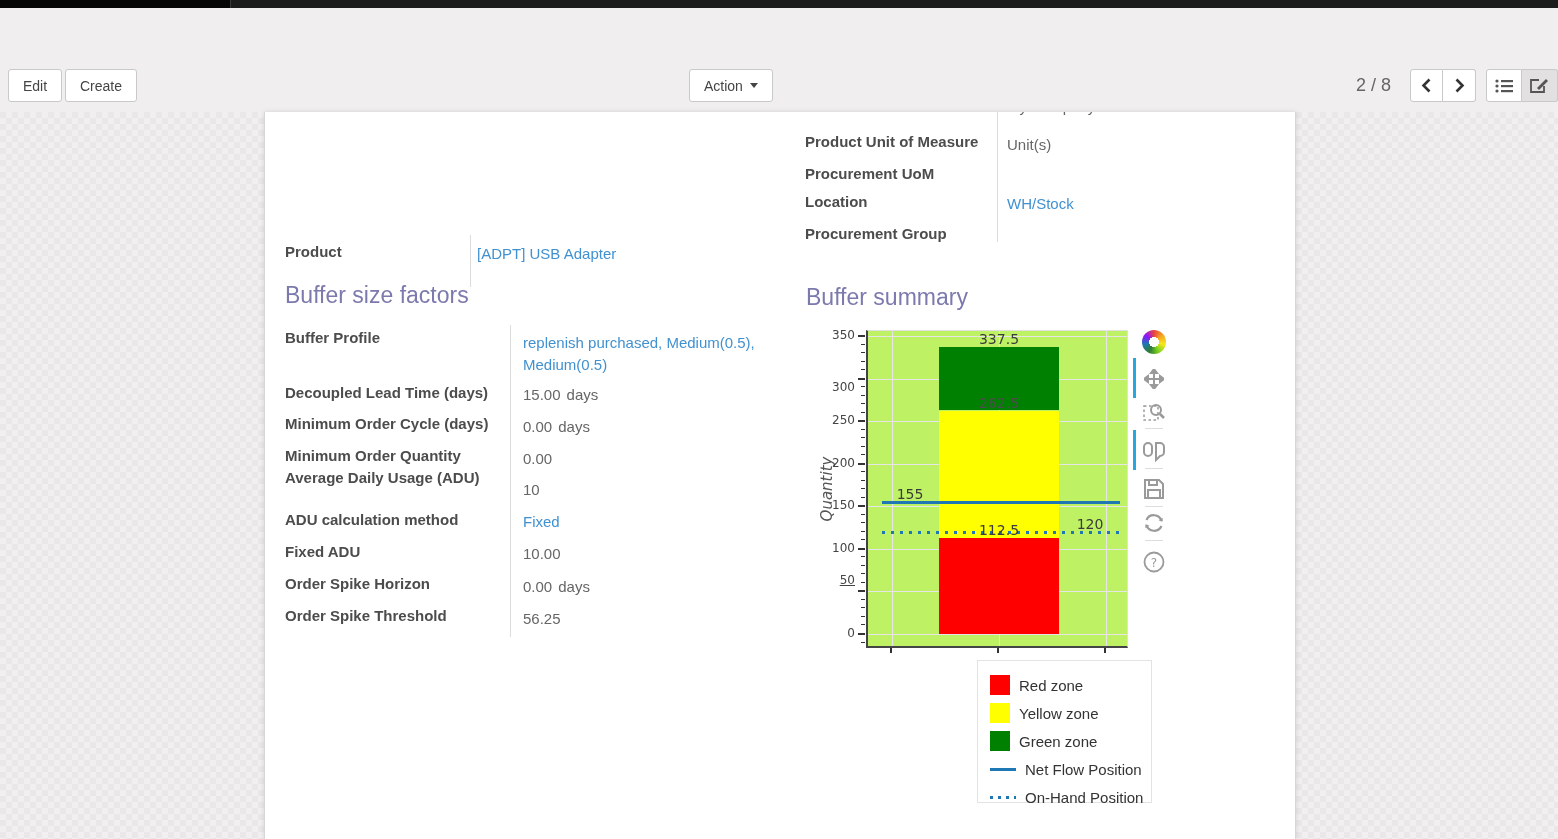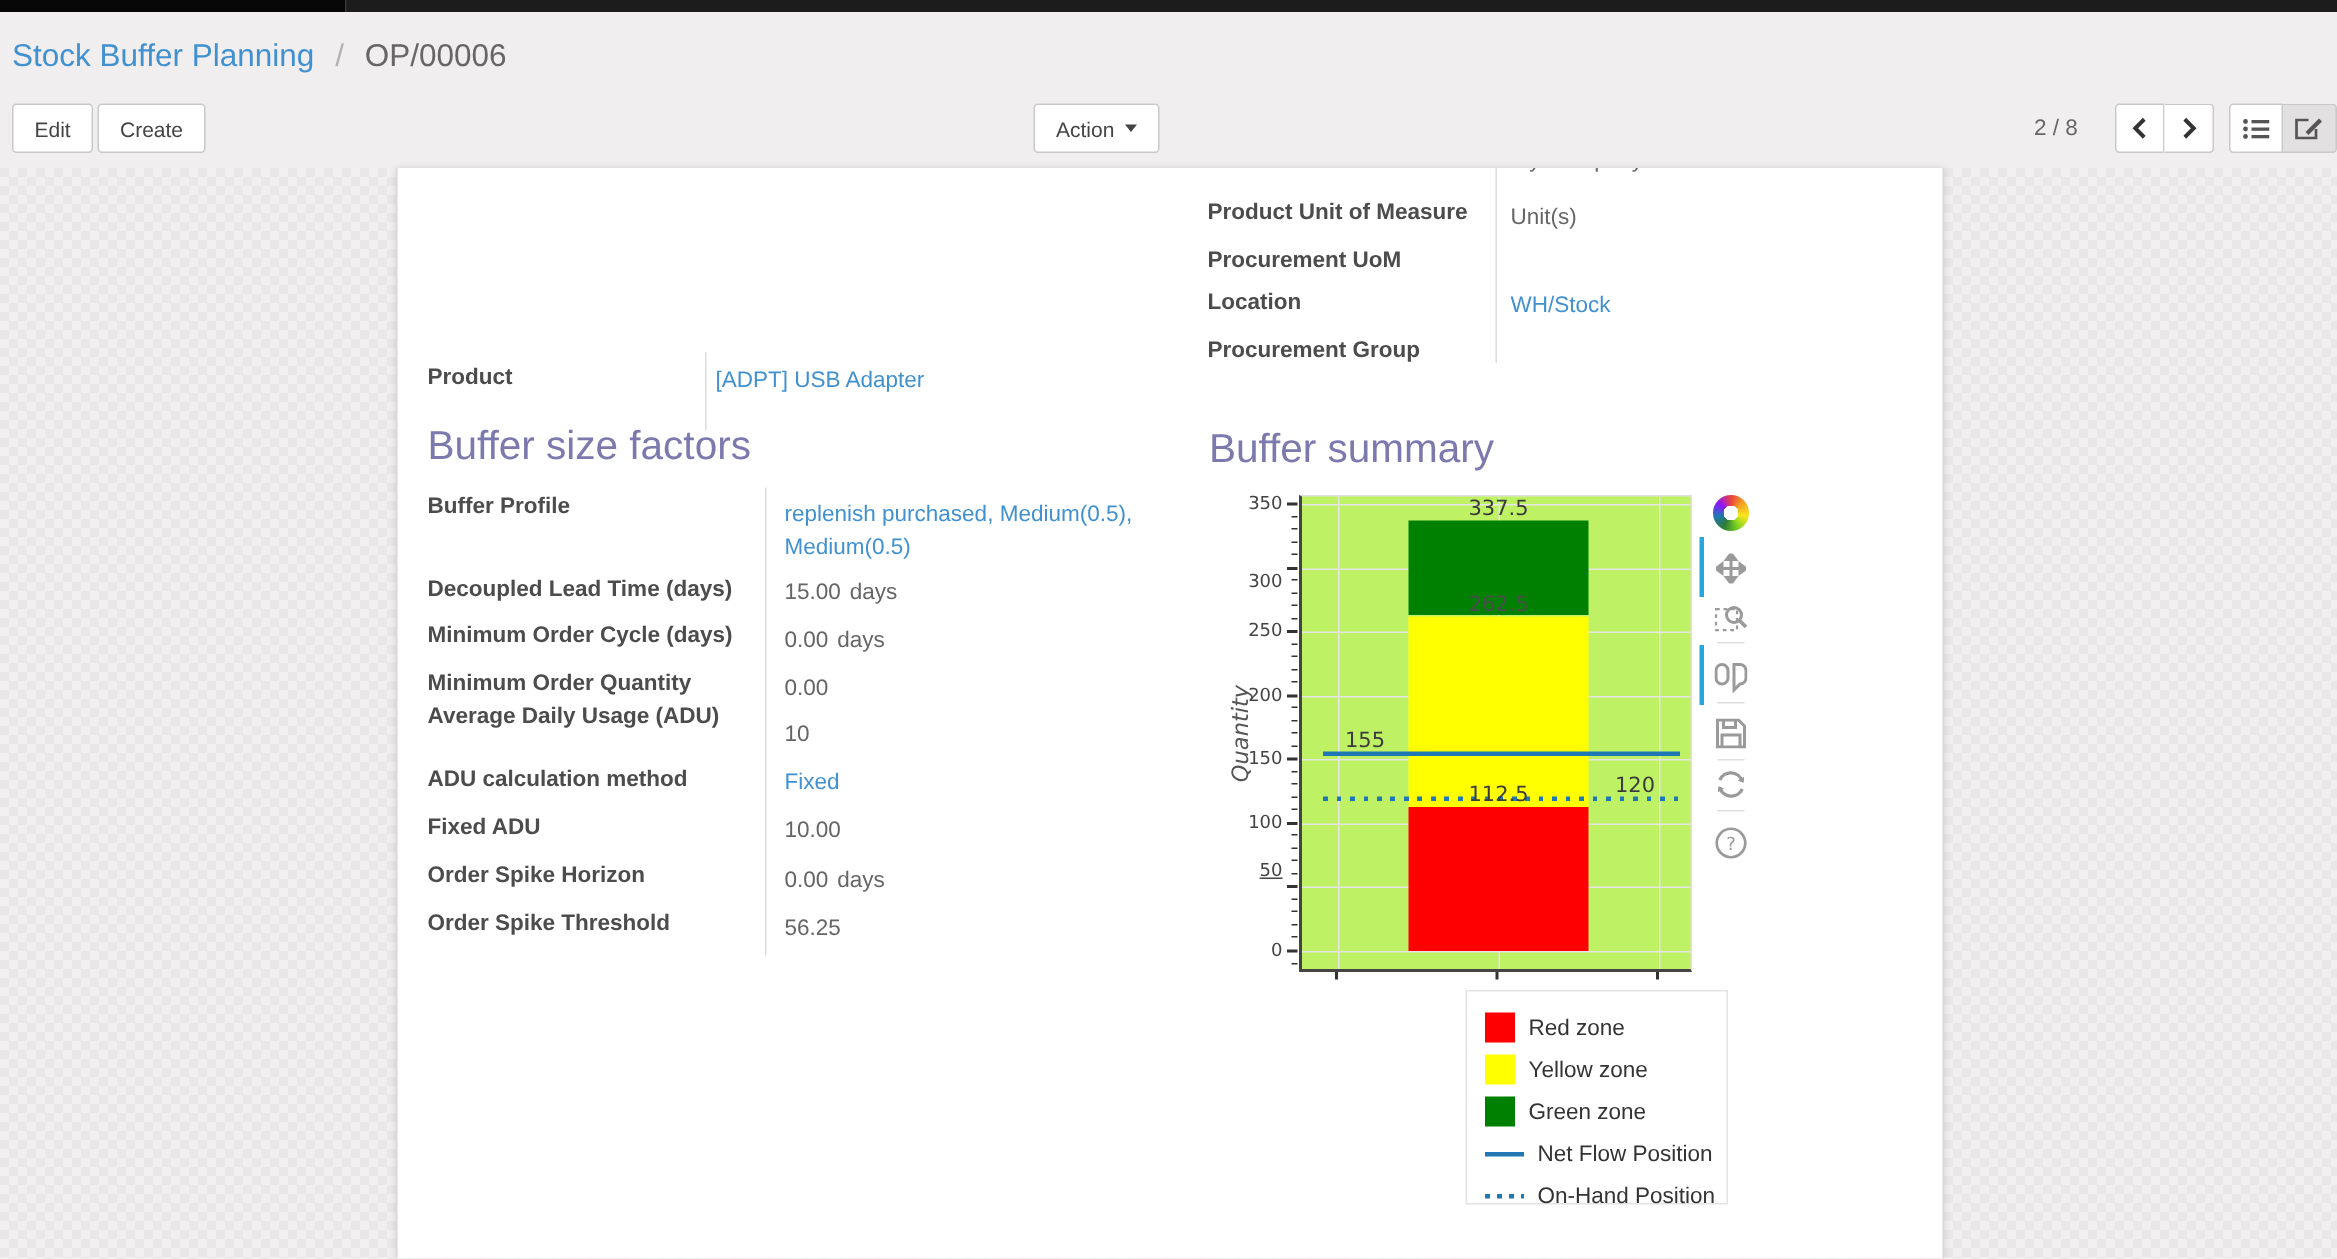--- a/index.html
+++ b/index.html
@@ -19,21 +19,21 @@
   .breadcrumb .bc-current{color:#666;}
   .btn{
     display:inline-flex;align-items:center;justify-content:center;box-sizing:border-box;
     height:33px;padding:0 14px;background:#fff;border:1px solid #c9c9c9;border-radius:3px;
     font-size:14px;color:#444;cursor:pointer;white-space:nowrap;
   }
   .btn-edit{position:absolute;left:8px;top:61px;}
   .btn-create{position:absolute;left:65px;top:61px;}
   .btn-action{position:absolute;left:689px;top:61px;}
   .caret{display:inline-block;margin-left:7px;width:0;height:0;border-left:4px solid transparent;border-right:4px solid transparent;border-top:5px solid #444;}
-  .pager-text{position:absolute;left:1356px;top:61px;height:33px;display:flex;align-items:center;font-size:15px;color:#666;}
+  .pager-text{position:absolute;left:1356px;top:61px;height:33px;display:flex;align-items:center;font-size:18px;color:#666;}
   .btn-group{position:absolute;top:61px;display:flex;}
   .btn-group .gbtn{
     box-sizing:border-box;width:33px;height:33px;background:#fff;border:1px solid #c9c9c9;
     display:flex;align-items:center;justify-content:center;cursor:pointer;
   }
   .btn-group .gbtn + .gbtn{border-left:none;}
   .btn-group .gbtn:first-child{border-radius:3px 0 0 3px;}
   .btn-group .gbtn:last-child{border-radius:0 3px 3px 0;}
   .pager-group{left:1410px;}
   .switch-group{left:1486px;}
@@ -55,21 +55,21 @@
   }
   .clipped-row{position:absolute;top:-14px;left:742px;font-size:15px;color:#666;}
   .f-label{font-size:15px;font-weight:bold;color:#4c4c4c;white-space:nowrap;}
   .f-value{font-size:15px;color:#666;}
   .f-link{font-size:15px;color:#4191d0;cursor:pointer;}
   .suffix{font-size:15px;color:#666;margin-left:6px;}
   .vsep{position:absolute;width:1px;background:#dcdcdc;}
   .sep-left{left:205px;top:6px;height:52px;}
   .sep-right{left:732px;top:0;height:130px;}
   .sep-factors{left:245px;top:213px;height:312px;}
-  .section-title{position:absolute;font-size:27px;color:#7b79ad;white-space:nowrap;text-align:right;}
+  .section-title{position:absolute;font-size:23px;color:#7b79ad;white-space:nowrap;text-align:right;}
   
   .chart{position:absolute;left:545px;top:210px;width:400px;height:335px;font-family:"DejaVu Sans",sans-serif;}
   .chart-frame{
     position:absolute;left:56px;top:8px;width:262px;height:318px;box-sizing:border-box;
     border-top:1px solid #e0e0e0;border-right:1px solid #e0e0e0;
     border-left:2px solid #444;border-bottom:2px solid #444;background:#bef264;
   }
   .gl-h{position:absolute;left:0;width:100%;height:1px;background:#e6e6e6;}
   .gl-v{position:absolute;top:0;height:100%;width:1px;background:#e6e6e6;}
   .zone{position:absolute;}
@@ -105,25 +105,20 @@
   svg{display:block;}
 </style>
 </head>
 <body>
 
 <div class="navbar">
   <div class="nav-seg"></div>
 </div>
 
 <div class="header">
-  <div class="breadcrumb">
-    <span class="bc-link">Stock Buffer Planning</span>
-    <span class="bc-sep">/</span>
-    <span class="bc-current">OP/00006</span>
-  </div>
 
   <button class="btn btn-edit">Edit</button>
   <button class="btn btn-create">Create</button>
   <button class="btn btn-action">
     <span>Action</span>
     <span class="caret"></span>
   </button>
 
   <div class="pager-text">2 / 8</div>
 

